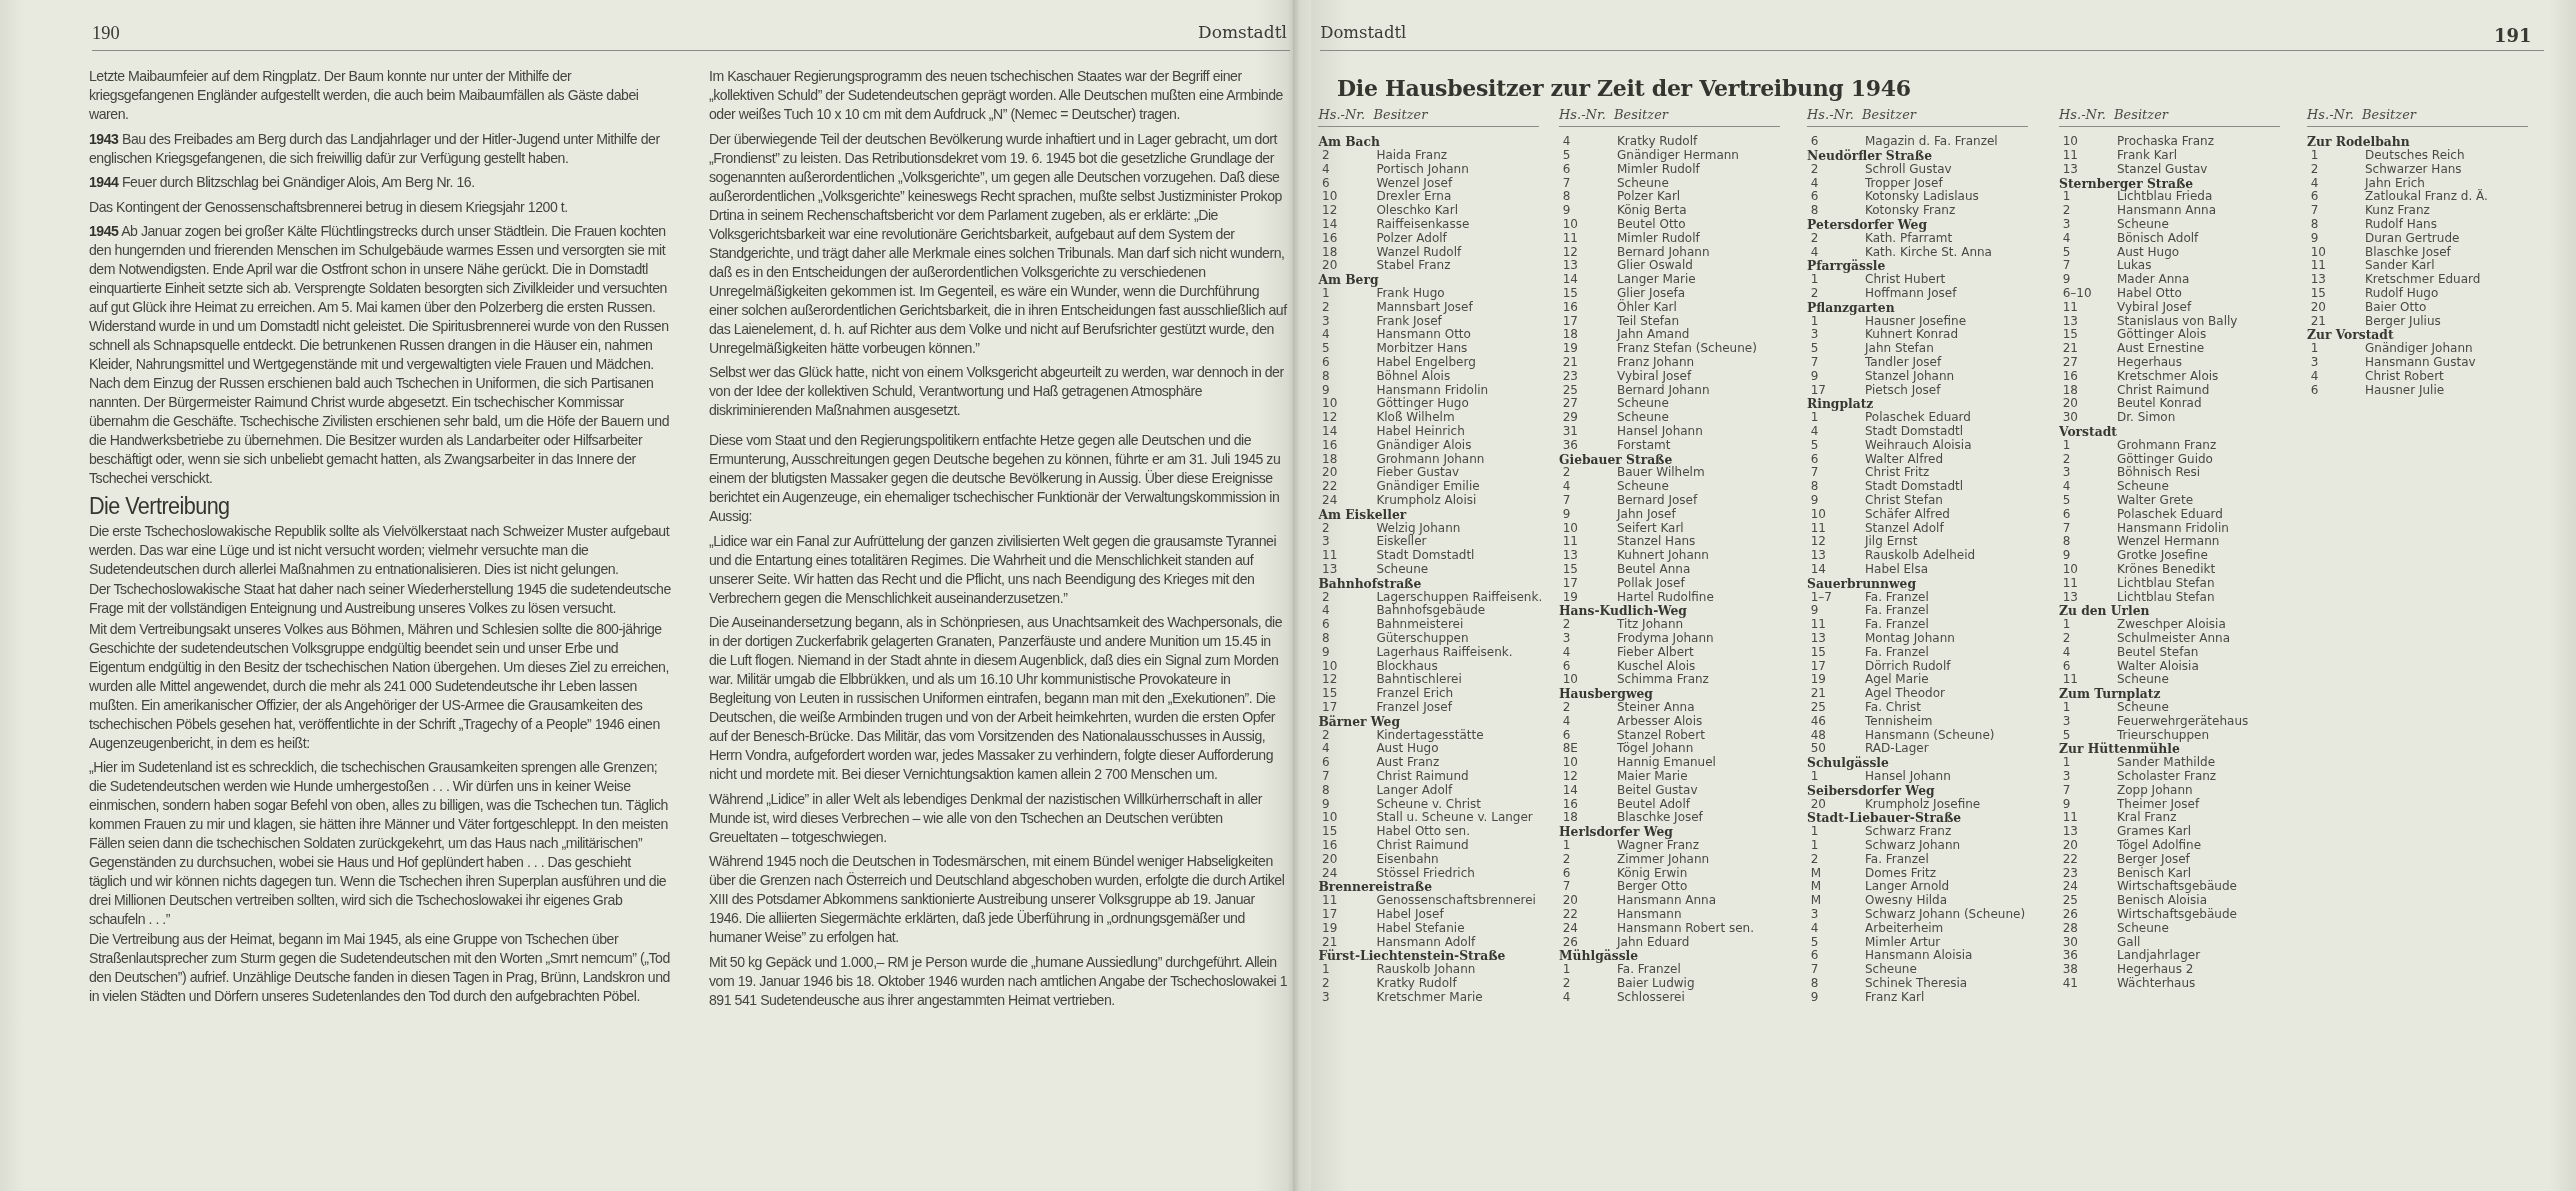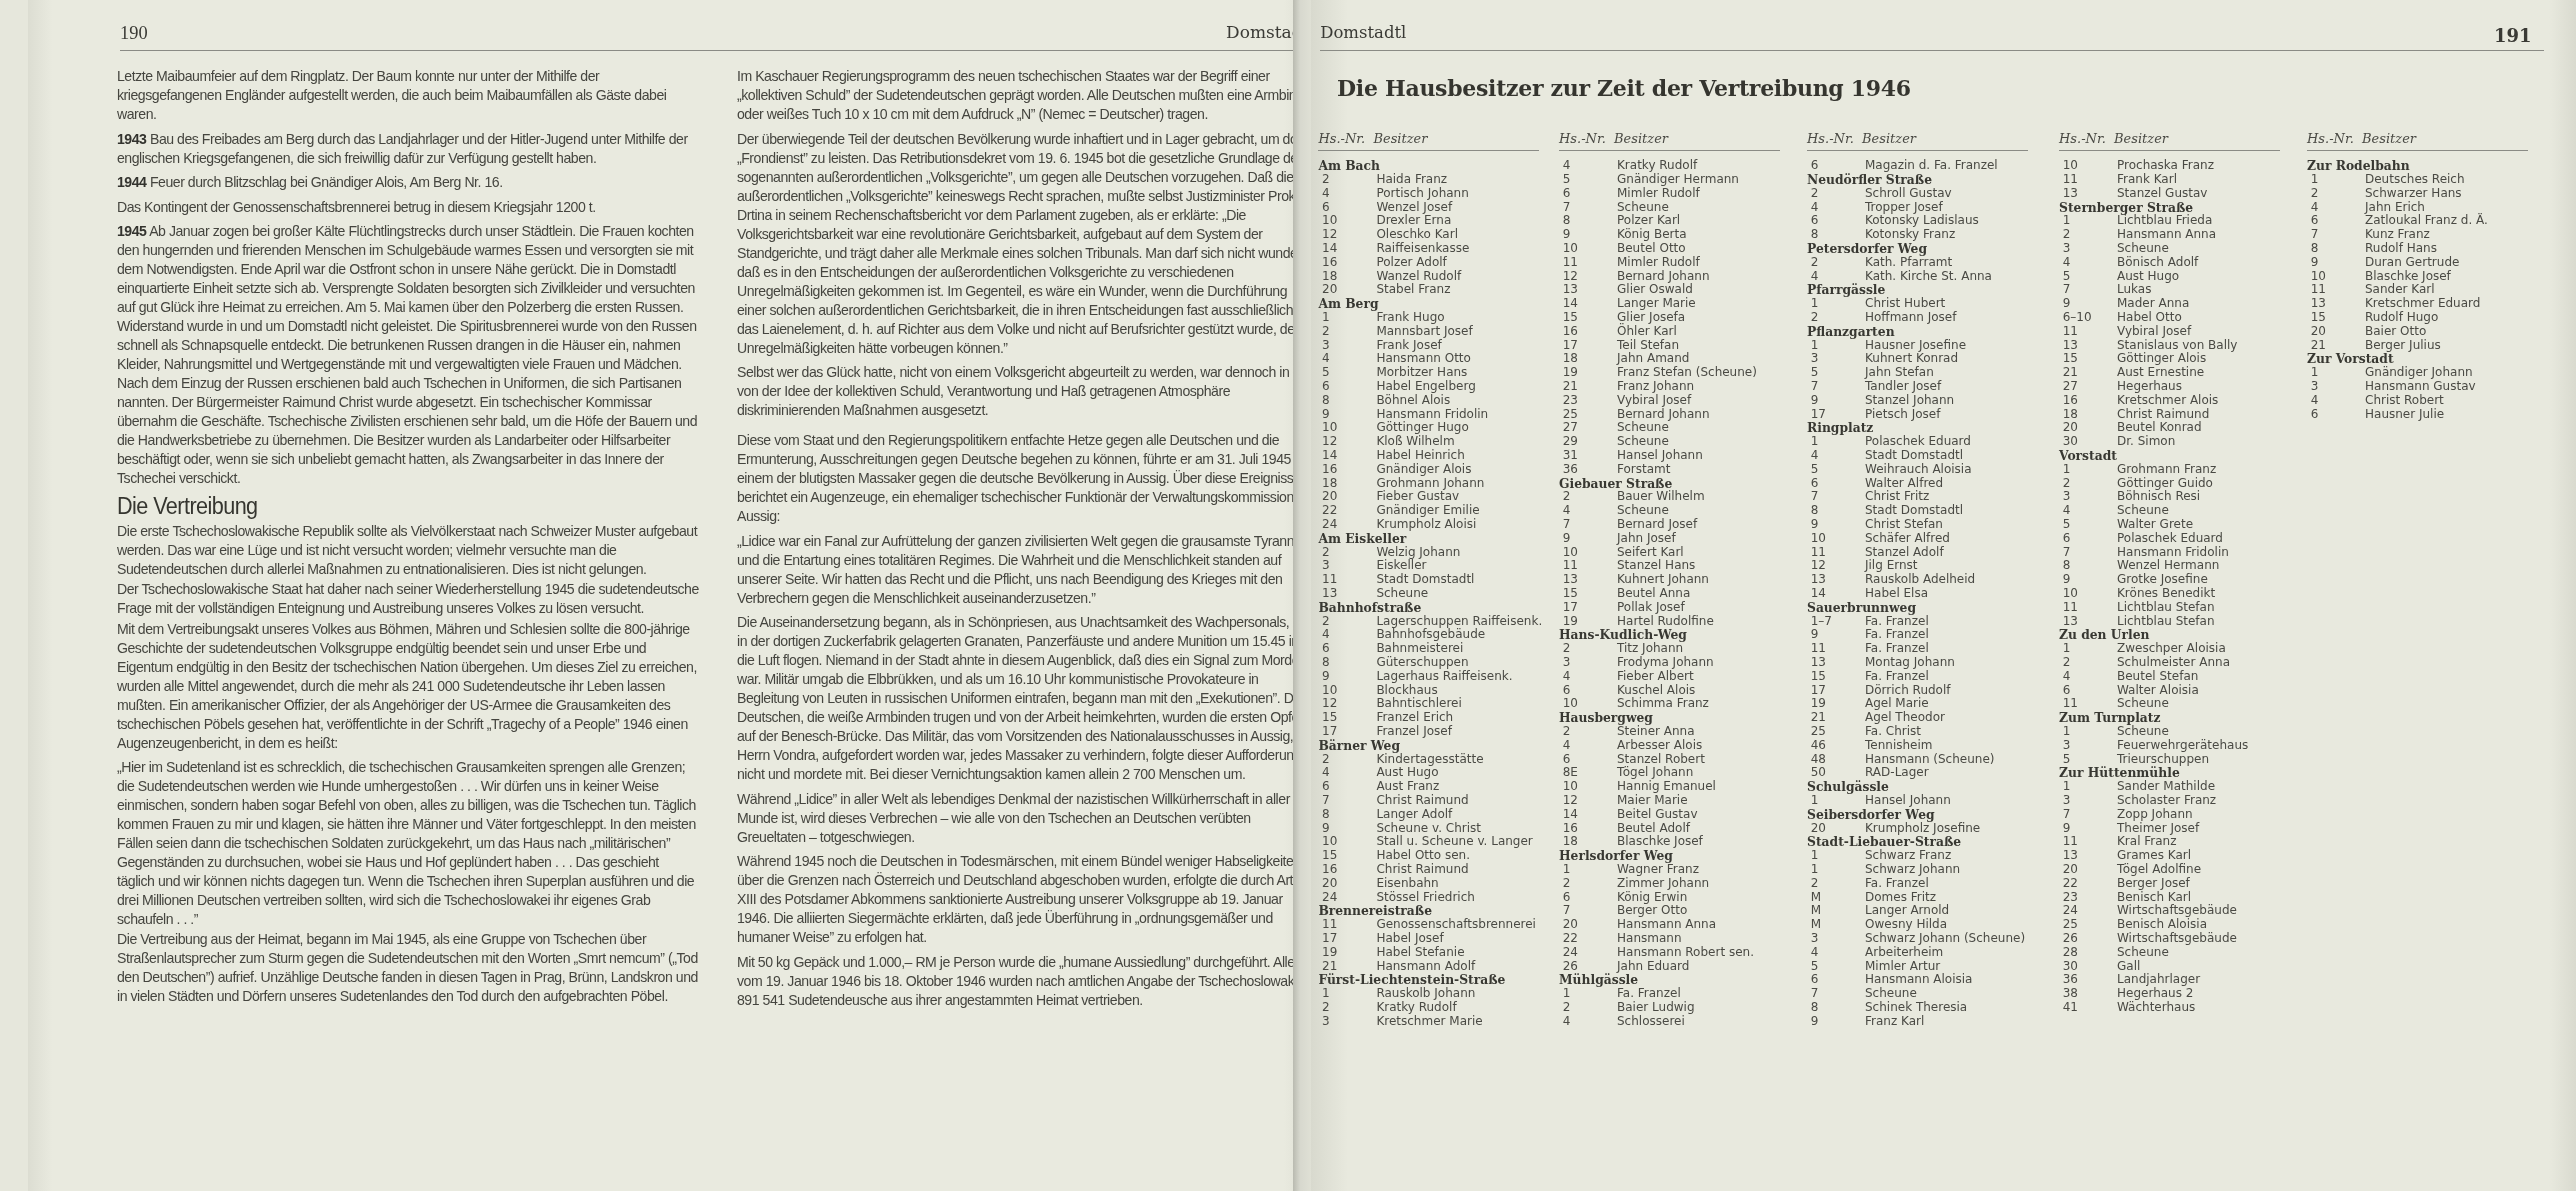--- a/index.html
+++ b/index.html
@@ -8,21 +8,20 @@
     background: #e6e7dc;
     color: #3b3b36;
   }
   .spread { position: relative; width: 2576px; height: 1192px; }
   .page {
     position: absolute; top: 0; height: 1192px;
   }
   .page-left {
     left: 0; width: 1293px;
     background: linear-gradient(to right, #dcddd2 0px, #e9eadf 24.5px, #e9eadf 1256px, #dadbd0 1287px, #c9cabf 1293px);
-    margin-left: 28px;
   }
   .gutter {
     position: absolute; left: 1293px; top: 0; width: 18.4px; height: 1192px;
     background: linear-gradient(to right, #b9bab0, #d7d8ce 40%, #dfe0d5);
   }
   .page-right {
     left: 1311px; width: 1265px;
     background: linear-gradient(to right, #d8d9ce 0px, #e8e9de 37px, #e8e9de 1238px, #d9dacf 1265px);
   }
 
@@ -76,21 +75,20 @@
     margin-left: 20px;
   }
   .owner-col {
     position: absolute;
     font-family: "DejaVu Sans", sans-serif; font-size: 12px; color: #4a4a44;
   }
   .owner-col .hdr {
     font-family: "DejaVu Serif", serif; font-style: italic; font-size: 13px; color: #4a4a44;
     padding-bottom: 3.7px; border-bottom: 1.2px solid #8a8b85; width: 221px; margin-bottom: 8.6px;
     white-space: nowrap;
-    margin-top: 24px;
   }
   .owner-col .hdr span.nr { display: inline-block; width: 55px; }
   .owner-col .street {
     font-family: "DejaVu Serif", serif; font-weight: bold; font-size: 12.3px; color: #383832;
     line-height: 13.8px; white-space: nowrap;
   }
   .owner-col .row { display: flex; line-height: 13.8px; white-space: nowrap; }
   .owner-col .row .nr { width: 58px; padding-left: 3.7px; box-sizing: border-box; }
   .owner-col .row .name { flex: 1; }
 

